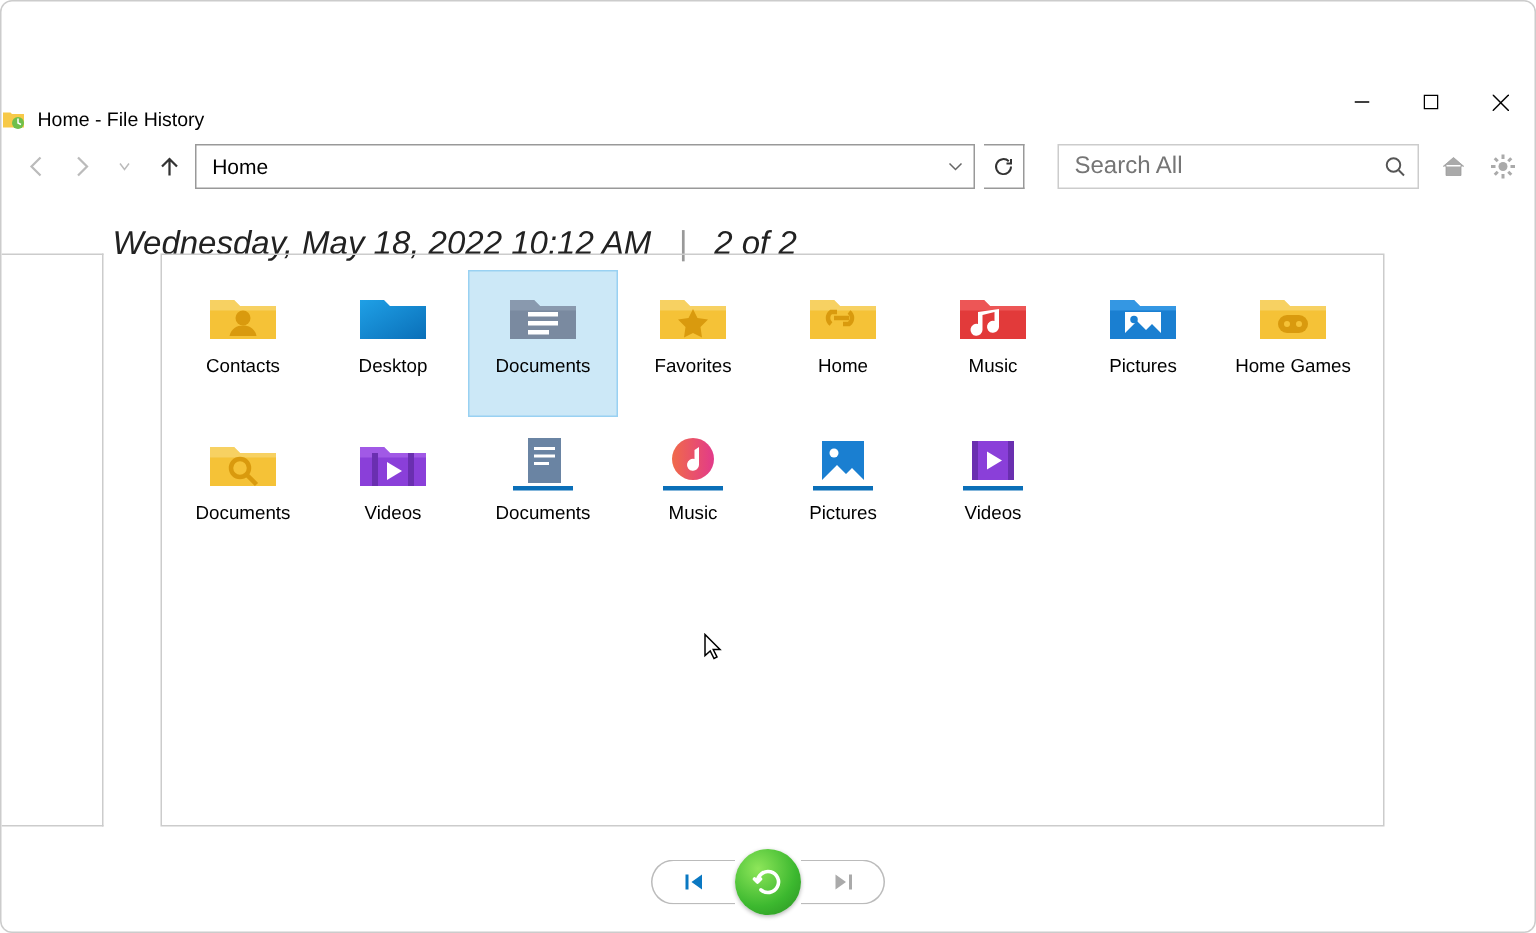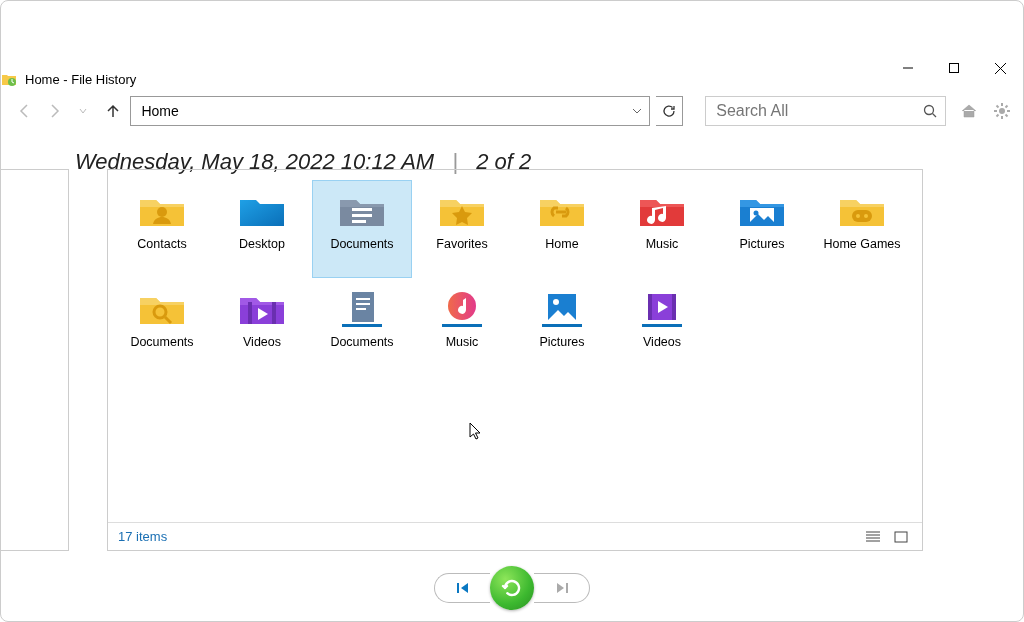--- a/index.html
+++ b/index.html
@@ -324,37 +324,20 @@
               <rect x="12" y="8" width="4" height="26" fill="#6a2fb0"></rect>
               <rect x="36" y="8" width="4" height="26" fill="#6a2fb0"></rect>
               <path d="M22 15v12l10-6z" fill="#fff"></path>
               <rect x="6" y="38" width="40" height="3" fill="#0a6fb8"></rect>
             </svg>
           </div>
           <div class="label">Videos</div>
         </div>
       </div>
   </div>
-  <div class="status-bar">
-    <span>17 items</span>
-    <span class="spacer"></span>
-    <div class="view-btn">
-        <svg width="14" height="12">
-          <line x1="0" y1="1" x2="14" y2="1" stroke="#444"></line>
-          <line x1="0" y1="4" x2="14" y2="4" stroke="#444"></line>
-          <line x1="0" y1="7" x2="14" y2="7" stroke="#444"></line>
-          <line x1="0" y1="10" x2="14" y2="10" stroke="#444"></line>
-        </svg>
-      </div>
-    <div class="view-btn">
-        <svg width="14" height="12">
-          <rect x="1" y="1" width="12" height="10" fill="none" stroke="#444"></rect>
-        </svg>
-      </div>
-  </div>
 </div>
 
 <div class="bottom-controls">
   <div class="pill-btn left">
       <svg width="14" height="12" viewBox="0 0 14 12">
         <rect x="1" y="1" width="2" height="10" fill="#0a78c2"></rect>
         <path d="M12 1v10L5 6z" fill="#0a78c2"></path>
       </svg>
     </div>
   <div class="restore-btn">

